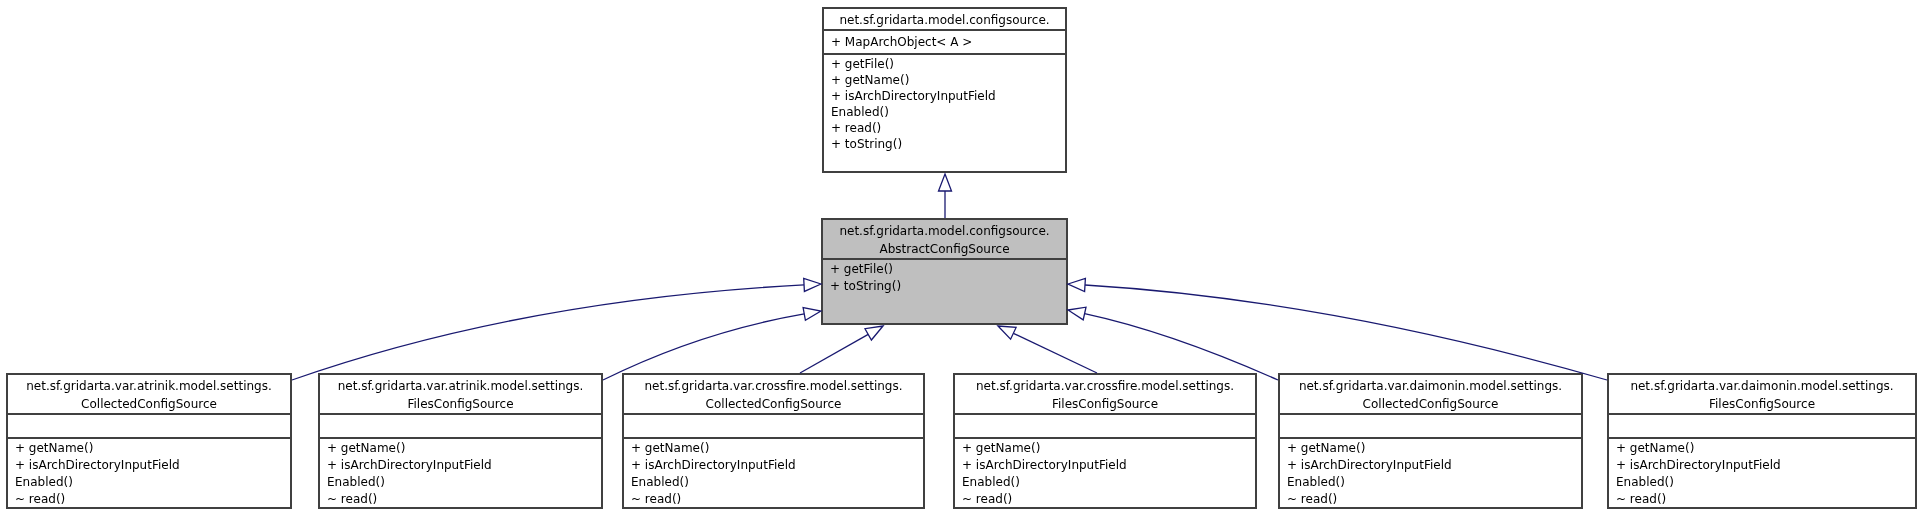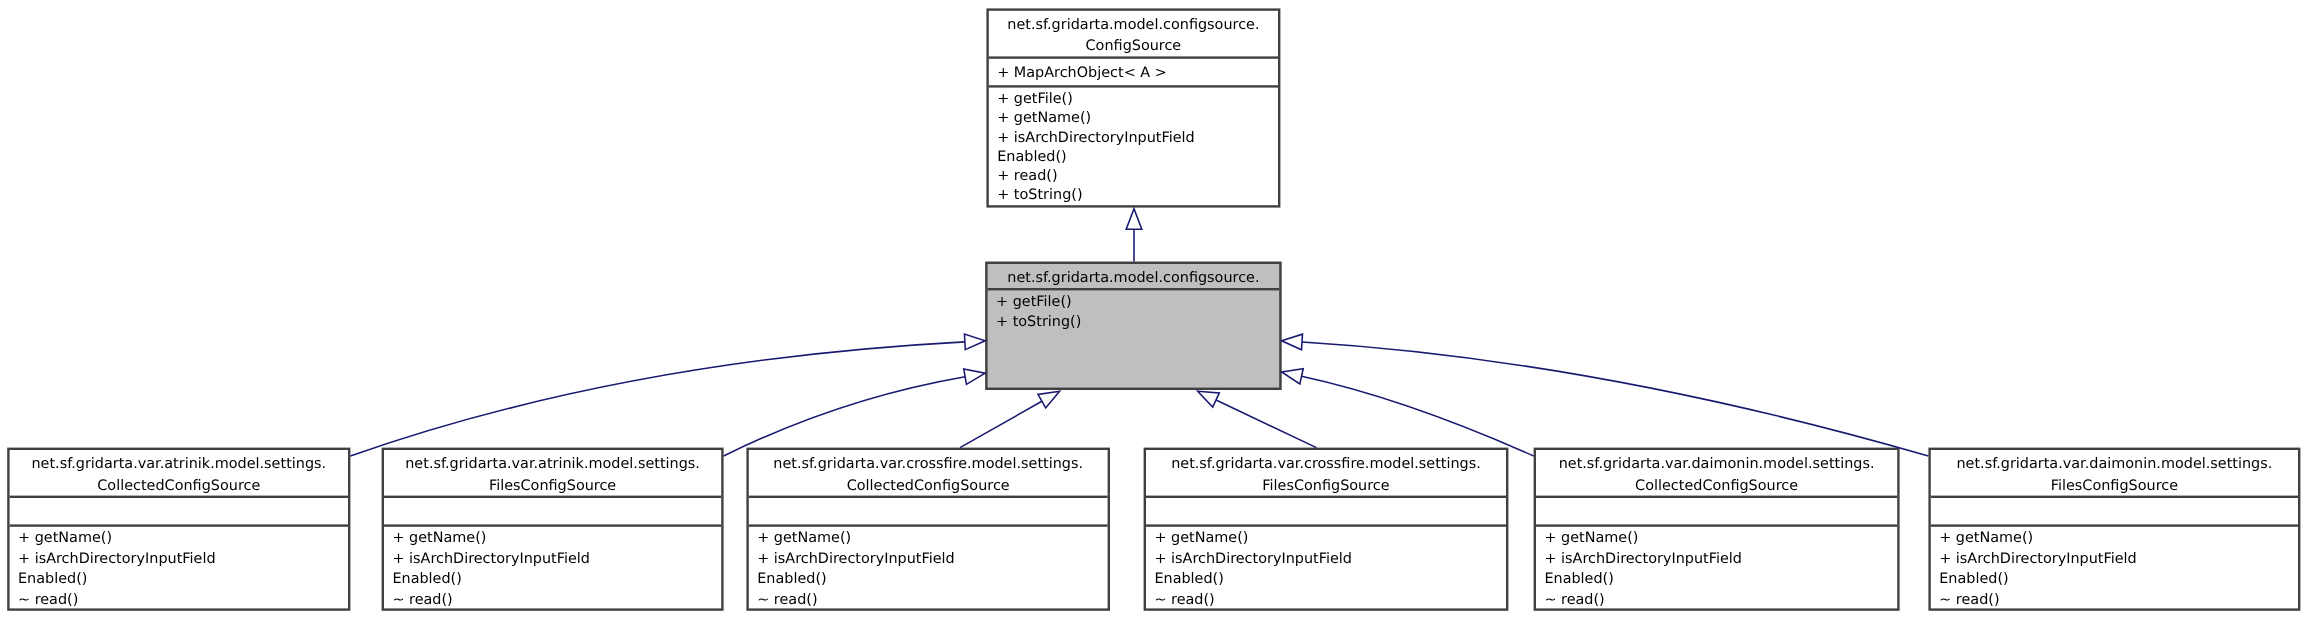--- a/index.html
+++ b/index.html
@@ -69,37 +69,37 @@
       <polygon points="998,326 1016.1,327.4 1010.6,339.2" fill="#ffffff" stroke="#191970" stroke-width="1.3"></polygon>
       <path d="M 1278,380 Q 1170,332 1084.6,313.6" fill="none" stroke="#191970" stroke-width="1.3"></path>
       <polygon points="1068,310 1086.0,307.2 1083.2,319.9" fill="#ffffff" stroke="#191970" stroke-width="1.3"></polygon>
       <path d="M 1607,380 Q 1330,300 1085.0,285.0" fill="none" stroke="#191970" stroke-width="1.3"></path>
       <polygon points="1068,284 1085.4,278.5 1084.6,291.5" fill="#ffffff" stroke="#191970" stroke-width="1.3"></polygon>
     </svg>
 
 <div class="node" style="left: 822px; top: 7px; width: 245px; height: 166px;">
       <div class="sec sec-title">
         <div class="line">net.sf.gridarta.model.configsource.</div>
-        <div class="line">ConfigSource</div>
       </div>
       <div class="sec sec-attrs">
         <div class="line">+ MapArchObject&lt; A &gt;</div>
       </div>
       <div class="sec sec-methods" style="line-height: 16px;">
         <div class="line">+ getFile()</div>
         <div class="line">+ getName()</div>
         <div class="line">+ isArchDirectoryInputField</div>
         <div class="line">Enabled()</div>
         <div class="line">+ read()</div>
         <div class="line">+ toString()</div>
       </div>
     </div>
     <div class="node highlight" style="left: 821px; top: 218px; width: 247px; height: 107px;">
       <div class="sec sec-title">
         <div class="line">net.sf.gridarta.model.configsource.</div>
+        <div class="line">AbstractConfigSource</div>
       </div>
       <div class="sec sec-methods">
         <div class="line">+ getFile()</div>
         <div class="line">+ toString()</div>
       </div>
     </div>
     <div class="node" style="left: 6px; top: 373px; width: 286px; height: 136px;">
       <div class="sec sec-title">
         <div class="line">net.sf.gridarta.var.atrinik.model.settings.</div>
         <div class="line">CollectedConfigSource</div>

